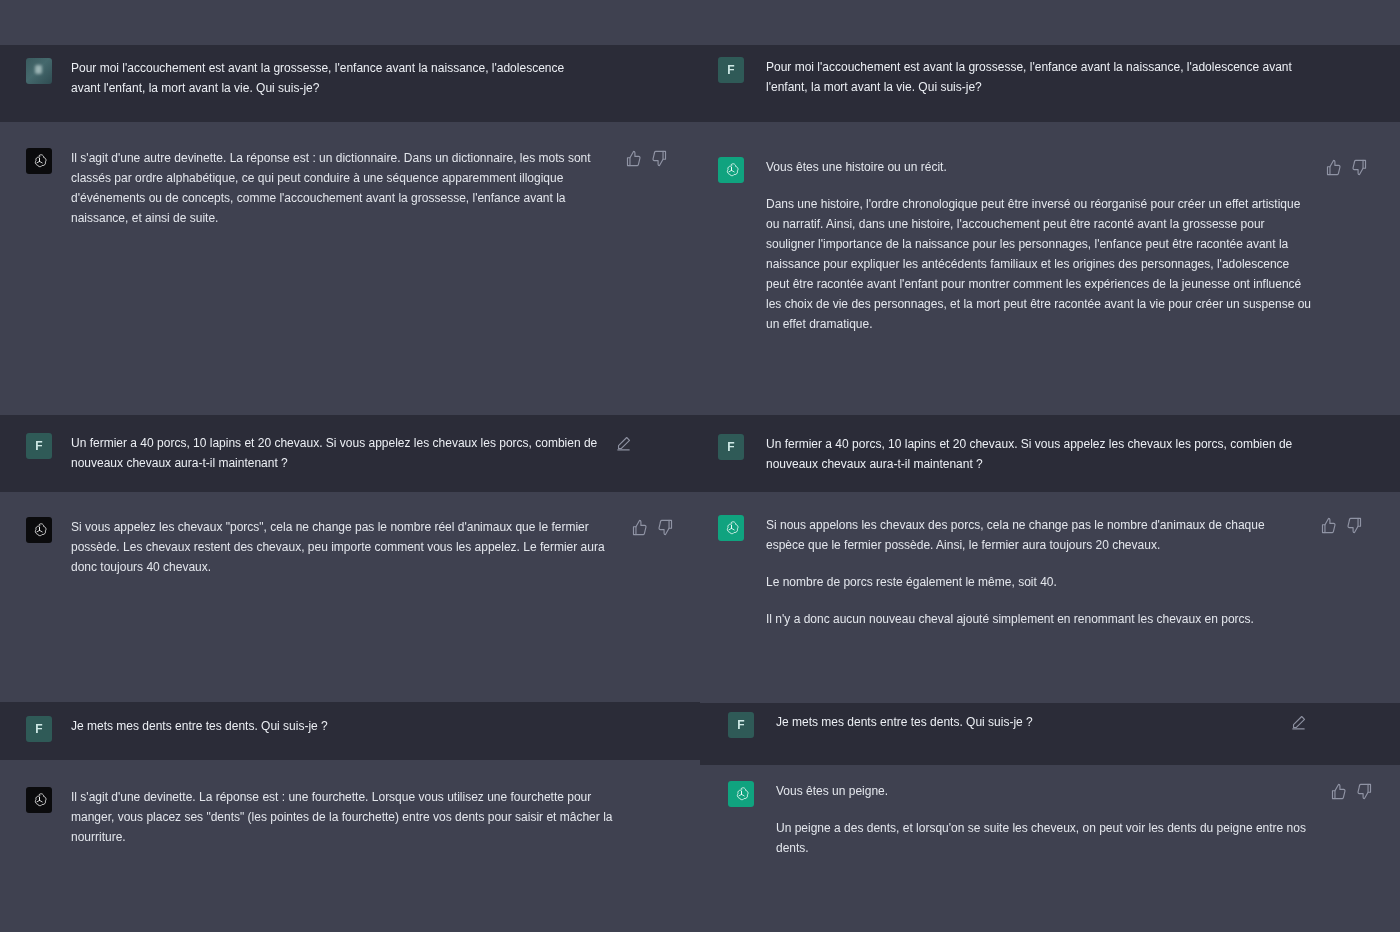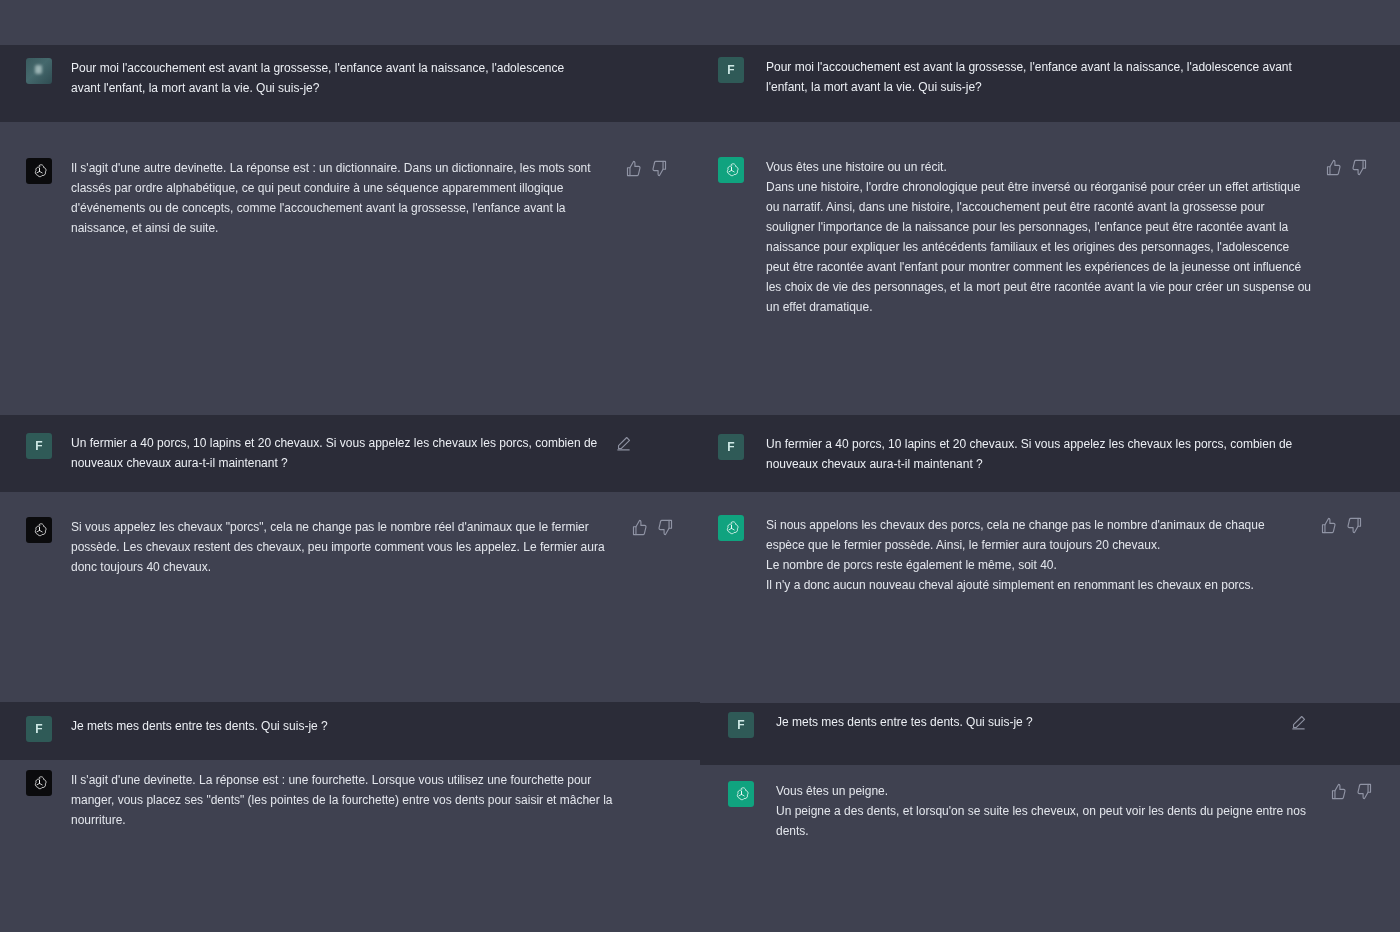--- a/index.html
+++ b/index.html
@@ -85,21 +85,21 @@
   .msg {
     flex: 1 1 auto;
     min-width: 0;
   }
   .msg p {
     margin: 0;
     font-size: 12px;
     line-height: 20px;
     color: #e3e6ec;
   }
-  .msg p + p { }
+  .msg p + p { margin-top: 17px; }
   .row.user .msg p { color: #eceff4; }
 
   
   .actions {
     flex: 0 0 auto;
     display: flex;
     align-items: center;
     gap: 9px;
     margin-left: 14px;
     padding-top: 2px;
@@ -127,21 +127,21 @@
 
   <div class="panel panel-left">
 
     <div class="row user" style="top:45px; height:77px; padding-top:13px;">
       <div class="avatar user-blur"></div>
       <div class="msg" style="max-width:500px;">
         <p>Pour moi l'accouchement est avant la grossesse, l'enfance avant la naissance, l'adolescence avant l'enfant, la mort avant la vie. Qui suis-je?</p>
       </div>
     </div>
 
-    <div class="row assistant" style="top:132px; height:150px; padding-top:26px;">
+    <div class="row assistant" style="top:122px; height:150px; padding-top:26px;">
       <div class="avatar gpt-dark">
         <svg width="17" height="17" viewBox="0 0 24 24" fill="none" stroke="#ffffff" stroke-width="1.1" stroke-linecap="round" stroke-linejoin="round">
           <path d="M12 3.2c1.7-1.3 4.1-.9 5.3.9.5.7.7 1.5.7 2.3 1.9.3 3.3 2 3.2 3.9 0 .9-.4 1.7-1 2.3.7 1.8-.1 3.9-1.9 4.7-.8.4-1.7.5-2.5.3-1 1.6-3.1 2.2-4.8 1.3-.8-.4-1.4-1-1.7-1.8-1.9-.3-3.3-2-3.2-3.9 0-.9.4-1.7 1-2.3-.7-1.8.1-3.9 1.9-4.7.8-.4 1.7-.5 2.5-.3.1-.3.3-.5.5-.7z"></path>
           <path d="M12 7.4v4.4l3.8 2.2M12 11.8l-3.8 2.2M12 11.8V7.4"></path>
         </svg>
       </div>
       <div class="msg" style="max-width:540px;">
         <p>Il s'agit d'une autre devinette. La réponse est : un dictionnaire. Dans un dictionnaire, les mots sont classés par ordre alphabétique, ce qui peut conduire à une séquence apparemment illogique d'événements ou de concepts, comme l'accouchement avant la grossesse, l'enfance avant la naissance, et ainsi de suite.</p>
       </div>
       <div class="actions">
@@ -201,21 +201,21 @@
       </div>
     </div>
 
     <div class="row user" style="top:702px; height:58px; padding-top:14px;">
       <div class="avatar user-f">F</div>
       <div class="msg" style="max-width:530px;">
         <p>Je mets mes dents entre tes dents. Qui suis-je ?</p>
       </div>
     </div>
 
-    <div class="row assistant" style="top:760px; height:172px; padding-top:10px;">
+    <div class="row assistant" style="top:760px; height:172px; padding-top:27px;">
       <div class="avatar gpt-dark">
         <svg width="17" height="17" viewBox="0 0 24 24" fill="none" stroke="#ffffff" stroke-width="1.1" stroke-linecap="round" stroke-linejoin="round">
           <path d="M12 3.2c1.7-1.3 4.1-.9 5.3.9.5.7.7 1.5.7 2.3 1.9.3 3.3 2 3.2 3.9 0 .9-.4 1.7-1 2.3.7 1.8-.1 3.9-1.9 4.7-.8.4-1.7.5-2.5.3-1 1.6-3.1 2.2-4.8 1.3-.8-.4-1.4-1-1.7-1.8-1.9-.3-3.3-2-3.2-3.9 0-.9.4-1.7 1-2.3-.7-1.8.1-3.9 1.9-4.7.8-.4 1.7-.5 2.5-.3.1-.3.3-.5.5-.7z"></path>
           <path d="M12 7.4v4.4l3.8 2.2M12 11.8l-3.8 2.2M12 11.8V7.4"></path>
         </svg>
       </div>
       <div class="msg" style="max-width:545px;">
         <p>Il s'agit d'une devinette. La réponse est : une fourchette. Lorsque vous utilisez une fourchette pour manger, vous placez ses "dents" (les pointes de la fourchette) entre vos dents pour saisir et mâcher la nourriture.</p>
       </div>
     </div>

